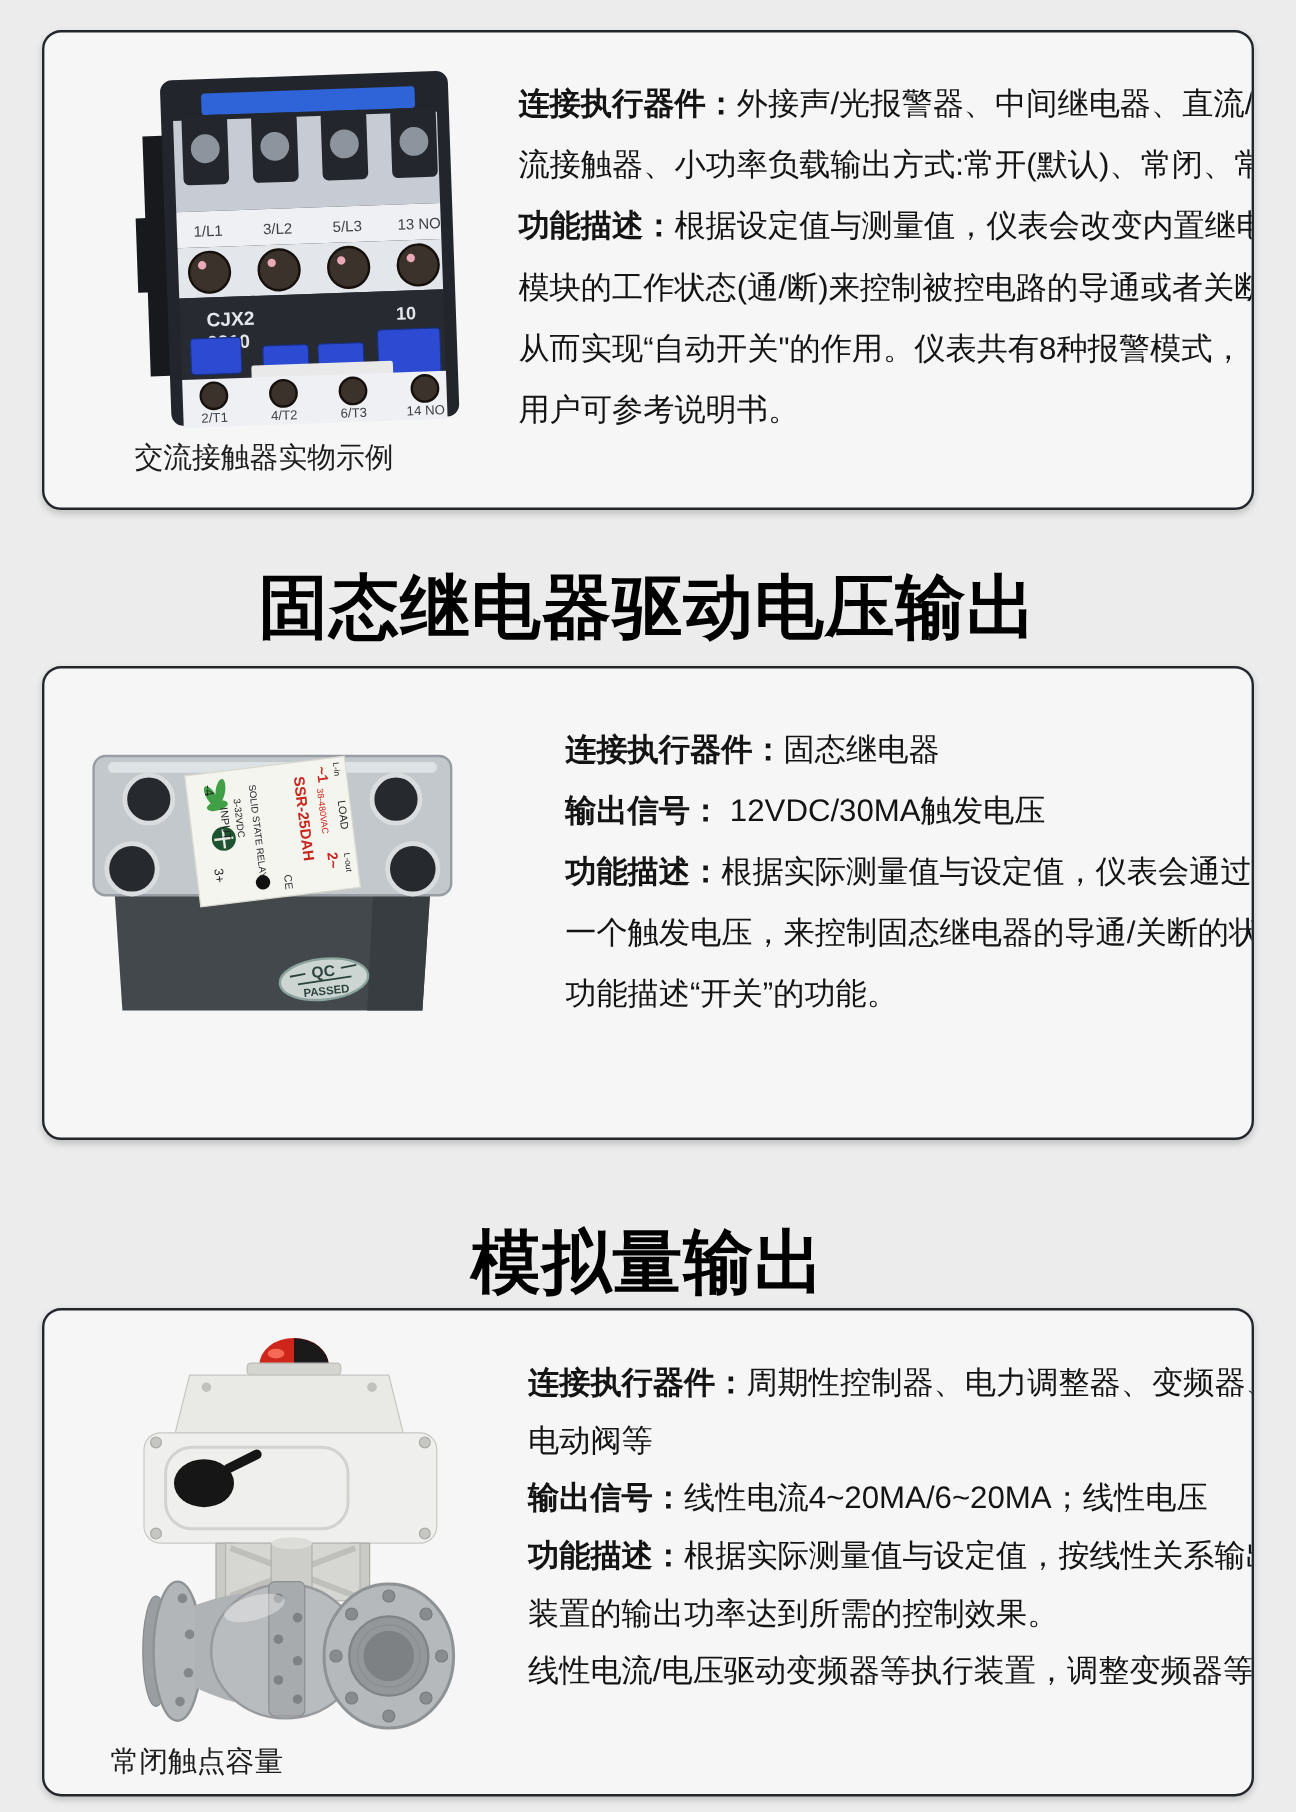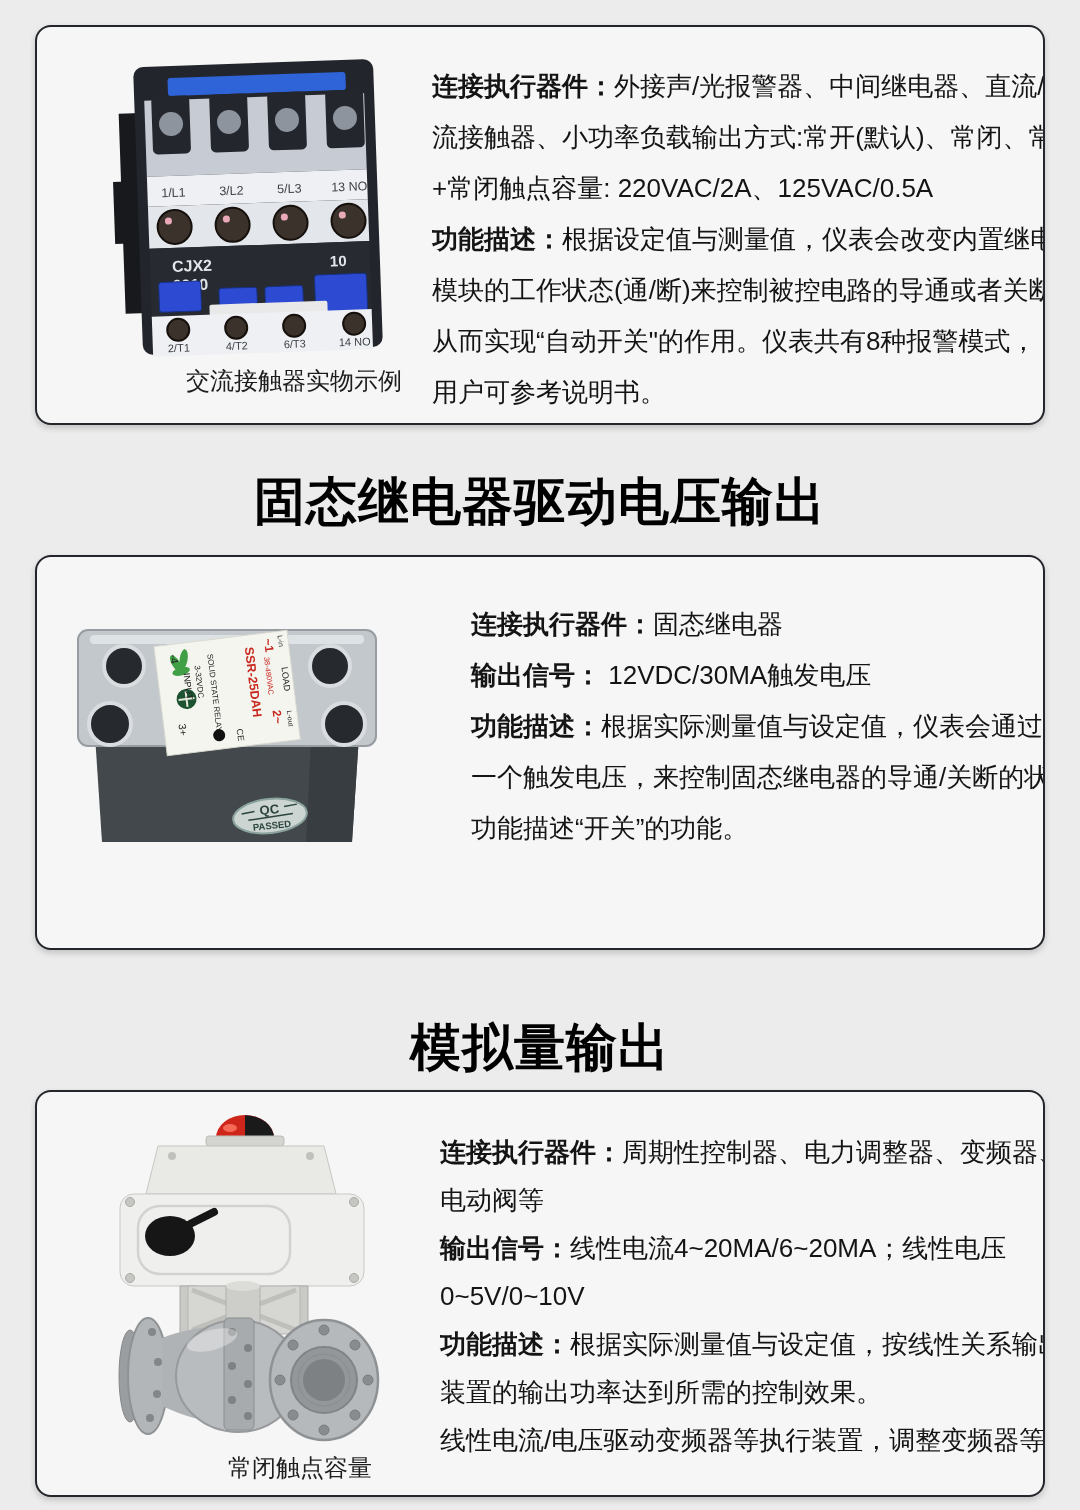--- a/index.html
+++ b/index.html
@@ -18,34 +18,34 @@
     border-radius:16px;
     box-shadow:0 3px 6px rgba(0,0,0,.18);
     overflow:hidden;
   }
   #card1 { top:25px;  height:400px; }
   #card2 { top:555px; height:395px; }
   #card3 { top:1090px; height:407px; }
 
   .sec-heading {
     position:absolute; left:0; width:1080px;
-    text-align:center; font-size:51px; font-weight:600; color:#000;
+    text-align:center; font-size:58px; font-weight:600; color:#000;
     letter-spacing:1px; white-space:nowrap;
   }
   #heading1 { top:468px; }
   #heading2 { top:1014px; }
 
   .photo { position:absolute; }
   #card1 .photo { left:75px; top:30px; }
   #card2 .photo { left:25px; top:45px; }
   #card3 .photo { left:55px; top:8px; }
 
   .caption {
     position:absolute; font-size:24px; color:#1d1d1d;
-    text-align:right; white-space:nowrap;
+    text-align:left; white-space:nowrap;
   }
   #card1 .caption { left:75px; width:290px; top:338px; }
   #card2 .caption { left:25px; width:330px; top:336px; }
   #card3 .caption { left:55px; width:280px; top:360px; }
 
   .text-col { position:absolute; font-size:26px; }
   #card1 .text-col { left:395px; top:34px;  width:590px; line-height:51px; }
   #card2 .text-col { left:434px; top:42px;  width:575px; line-height:51px; }
   #card3 .text-col { left:403px; top:36px;  width:582px; line-height:48px; }
   .ln  { white-space:nowrap; }
@@ -124,21 +124,20 @@
         <text x="238" y="292">14 NO</text>
       </g>
     </g>
   </svg>
 
   <div class="caption">交流接触器实物示例</div>
 
   <div class="text-col">
     <div class="ln"><b class="lbl">连接执行器件：</b><span>外接声/光报警器、中间继电器、直流/交</span></div>
     <div class="ln"><b class="lbl"></b><span>流接触器、小功率负载输出方式:常开(默认)、常闭、常开</span></div>
-    <div class="ln"><b class="lbl"></b><span>+常闭触点容量: 220VAC/2A、125VAC/0.5A</span></div>
     <div class="ln"><b class="lbl">功能描述：</b><span>根据设定值与测量值，仪表会改变内置继电器</span></div>
     <div class="ln"><b class="lbl"></b><span>模块的工作状态(通/断)来控制被控电路的导通或者关断，</span></div>
     <div class="ln"><b class="lbl"></b><span>从而实现“自动开关"的作用。仪表共有8种报警模式，</span></div>
     <div class="ln"><b class="lbl"></b><span>用户可参考说明书。</span></div>
   </div>
 </section>
 
 <h2 class="sec-heading" id="heading1">固态继电器驱动电压输出</h2>
 
 <section class="card" id="card2">
@@ -267,18 +266,17 @@
     </g>
     <ellipse cx="120" cy="240" rx="26" ry="10" fill="#ffffff" opacity="0.35" transform="rotate(-15 120 240)"></ellipse>
   </svg>
 
   <div class="caption">常闭触点容量</div>
 
   <div class="text-col">
     <div class="ln"><b class="lbl">连接执行器件：</b><span>周期性控制器、电力调整器、变频器、</span></div>
     <div class="ln"><b class="lbl"></b><span>电动阀等</span></div>
     <div class="ln"><b class="lbl">输出信号：</b><span>线性电流4~20MA/6~20MA；线性电压</span></div>
-    <div class="ln"><b class="lbl"></b><span>0~5V/0~10V</span></div>
     <div class="ln"><b class="lbl">功能描述：</b><span>根据实际测量值与设定值，按线性关系输出</span></div>
     <div class="ln"><b class="lbl"></b><span>装置的输出功率达到所需的控制效果。</span></div>
     <div class="ln"><b class="lbl"></b><span>线性电流/电压驱动变频器等执行装置，调整变频器等</span></div>
   </div>
 </section>
 
 </body></html>

